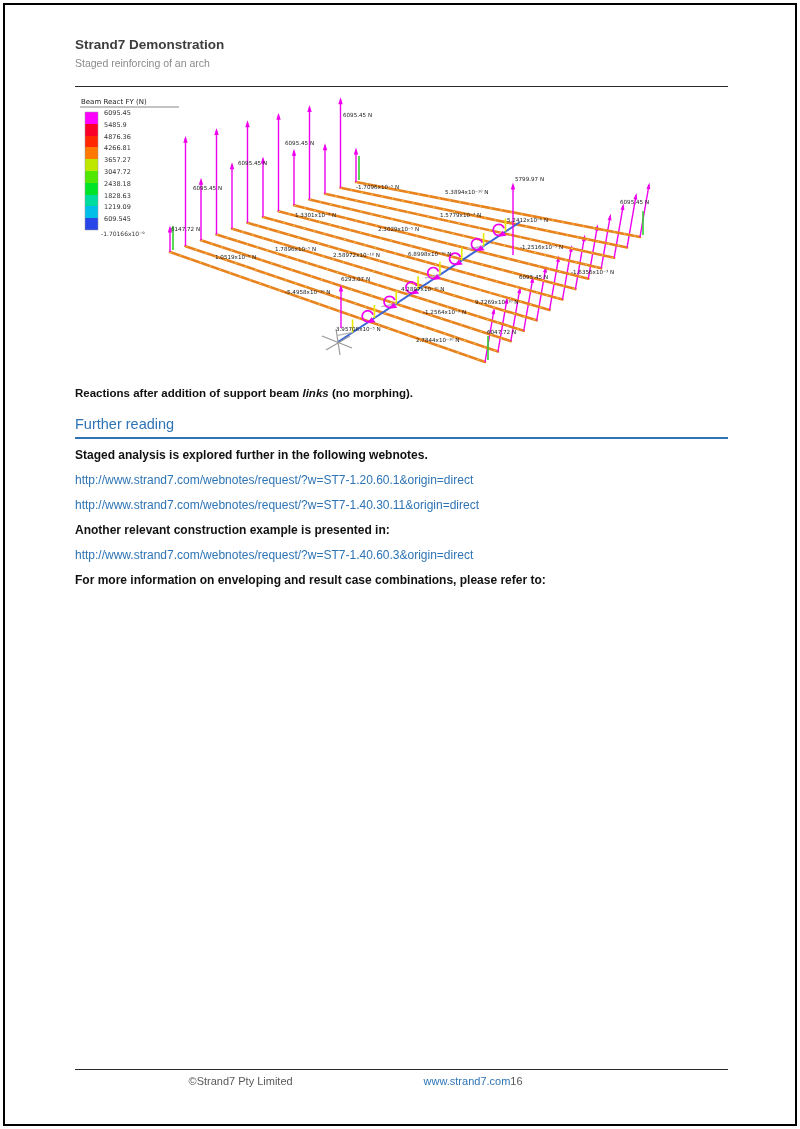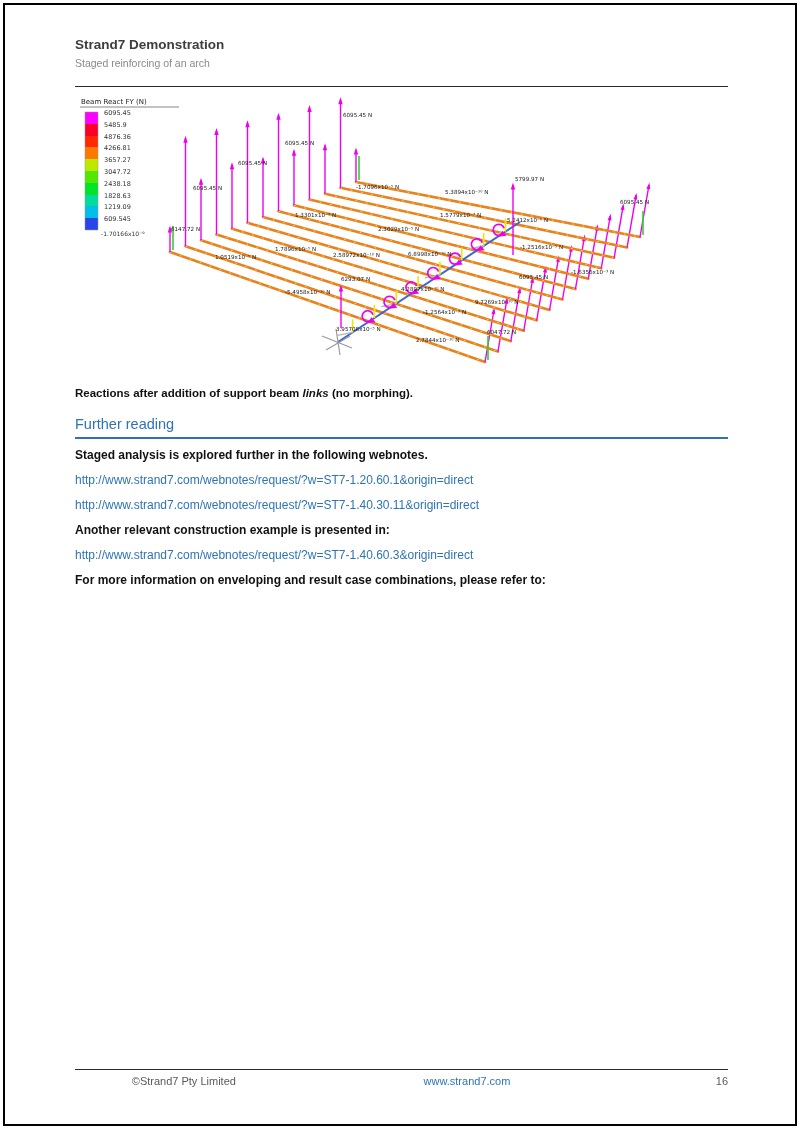--- a/index.html
+++ b/index.html
@@ -27,24 +27,24 @@
   
   .section-head{position:absolute;left:75px;top:416px;font-size:14.5px;font-weight:400;color:#2E74B5}
   .section-rule{position:absolute;left:75px;top:437px;width:653px;border-top:2px solid #2E74B5}
   .reading{position:absolute;left:75px;top:449px;width:653px;font-size:12px}
   .reading p{margin:0 0 11.5px 0;line-height:13.5px}
   .reading p.body-text{font-weight:700;color:#121212}
   .reading p.link-line a{color:#2E74B5;text-decoration:none;font-weight:400;cursor:pointer}
   
   .footer-rule{position:absolute;left:75px;top:1069px;width:653px;border-top:1.5px solid #2b2b2b}
   .footer{position:absolute;left:75px;top:1075px;width:653px;display:flex;font-size:11px;color:#595959}
-  .footer .f-left{flex:1;text-align:center}
+  .footer .f-left{flex:1;text-align:right}
   .footer .f-mid{flex:1;text-align:right}
   .footer .f-mid a{color:#2E74B5;text-decoration:none;cursor:pointer}
-  .footer .f-right{flex:1;text-align:right}
+  .footer .f-right{flex:1;}
 </style>
 </head>
 <body>
 
 <div class="page">
   <div class="page-border"></div>
 
   <div class="header-title">Strand7 Demonstration</div>
   <div class="header-sub">Staged reinforcing of an arch</div>
   <div class="header-rule"></div>

